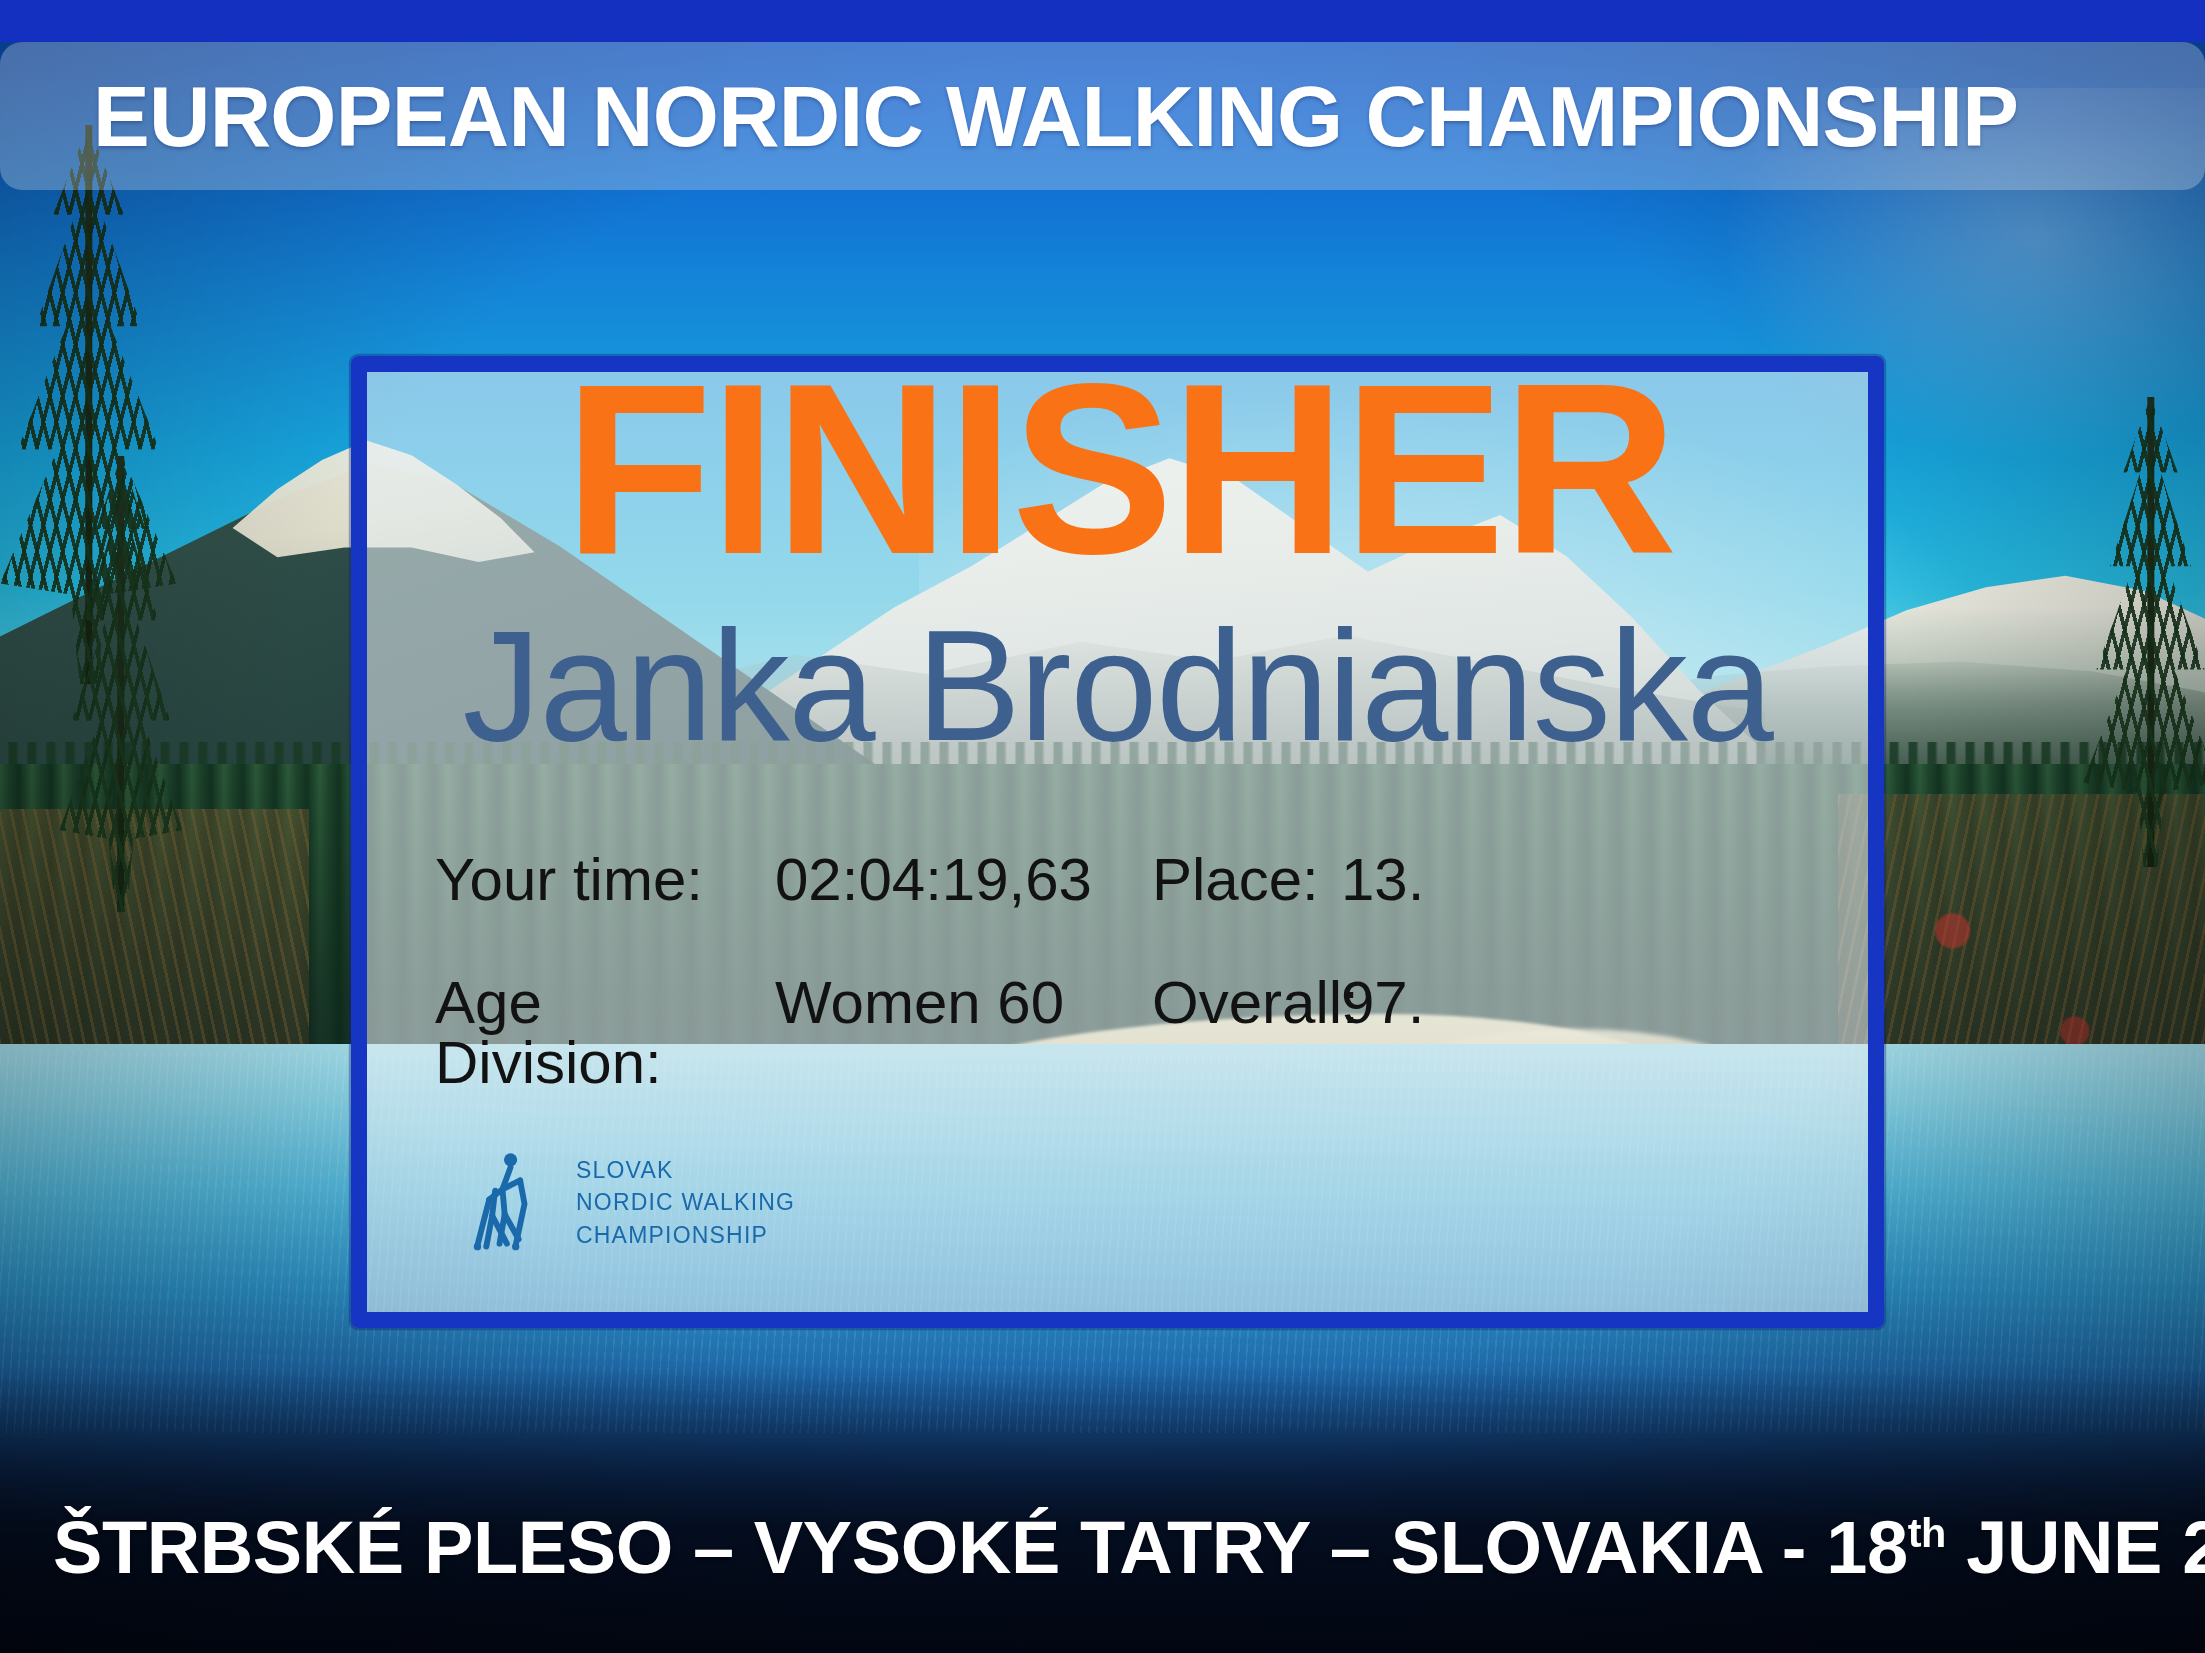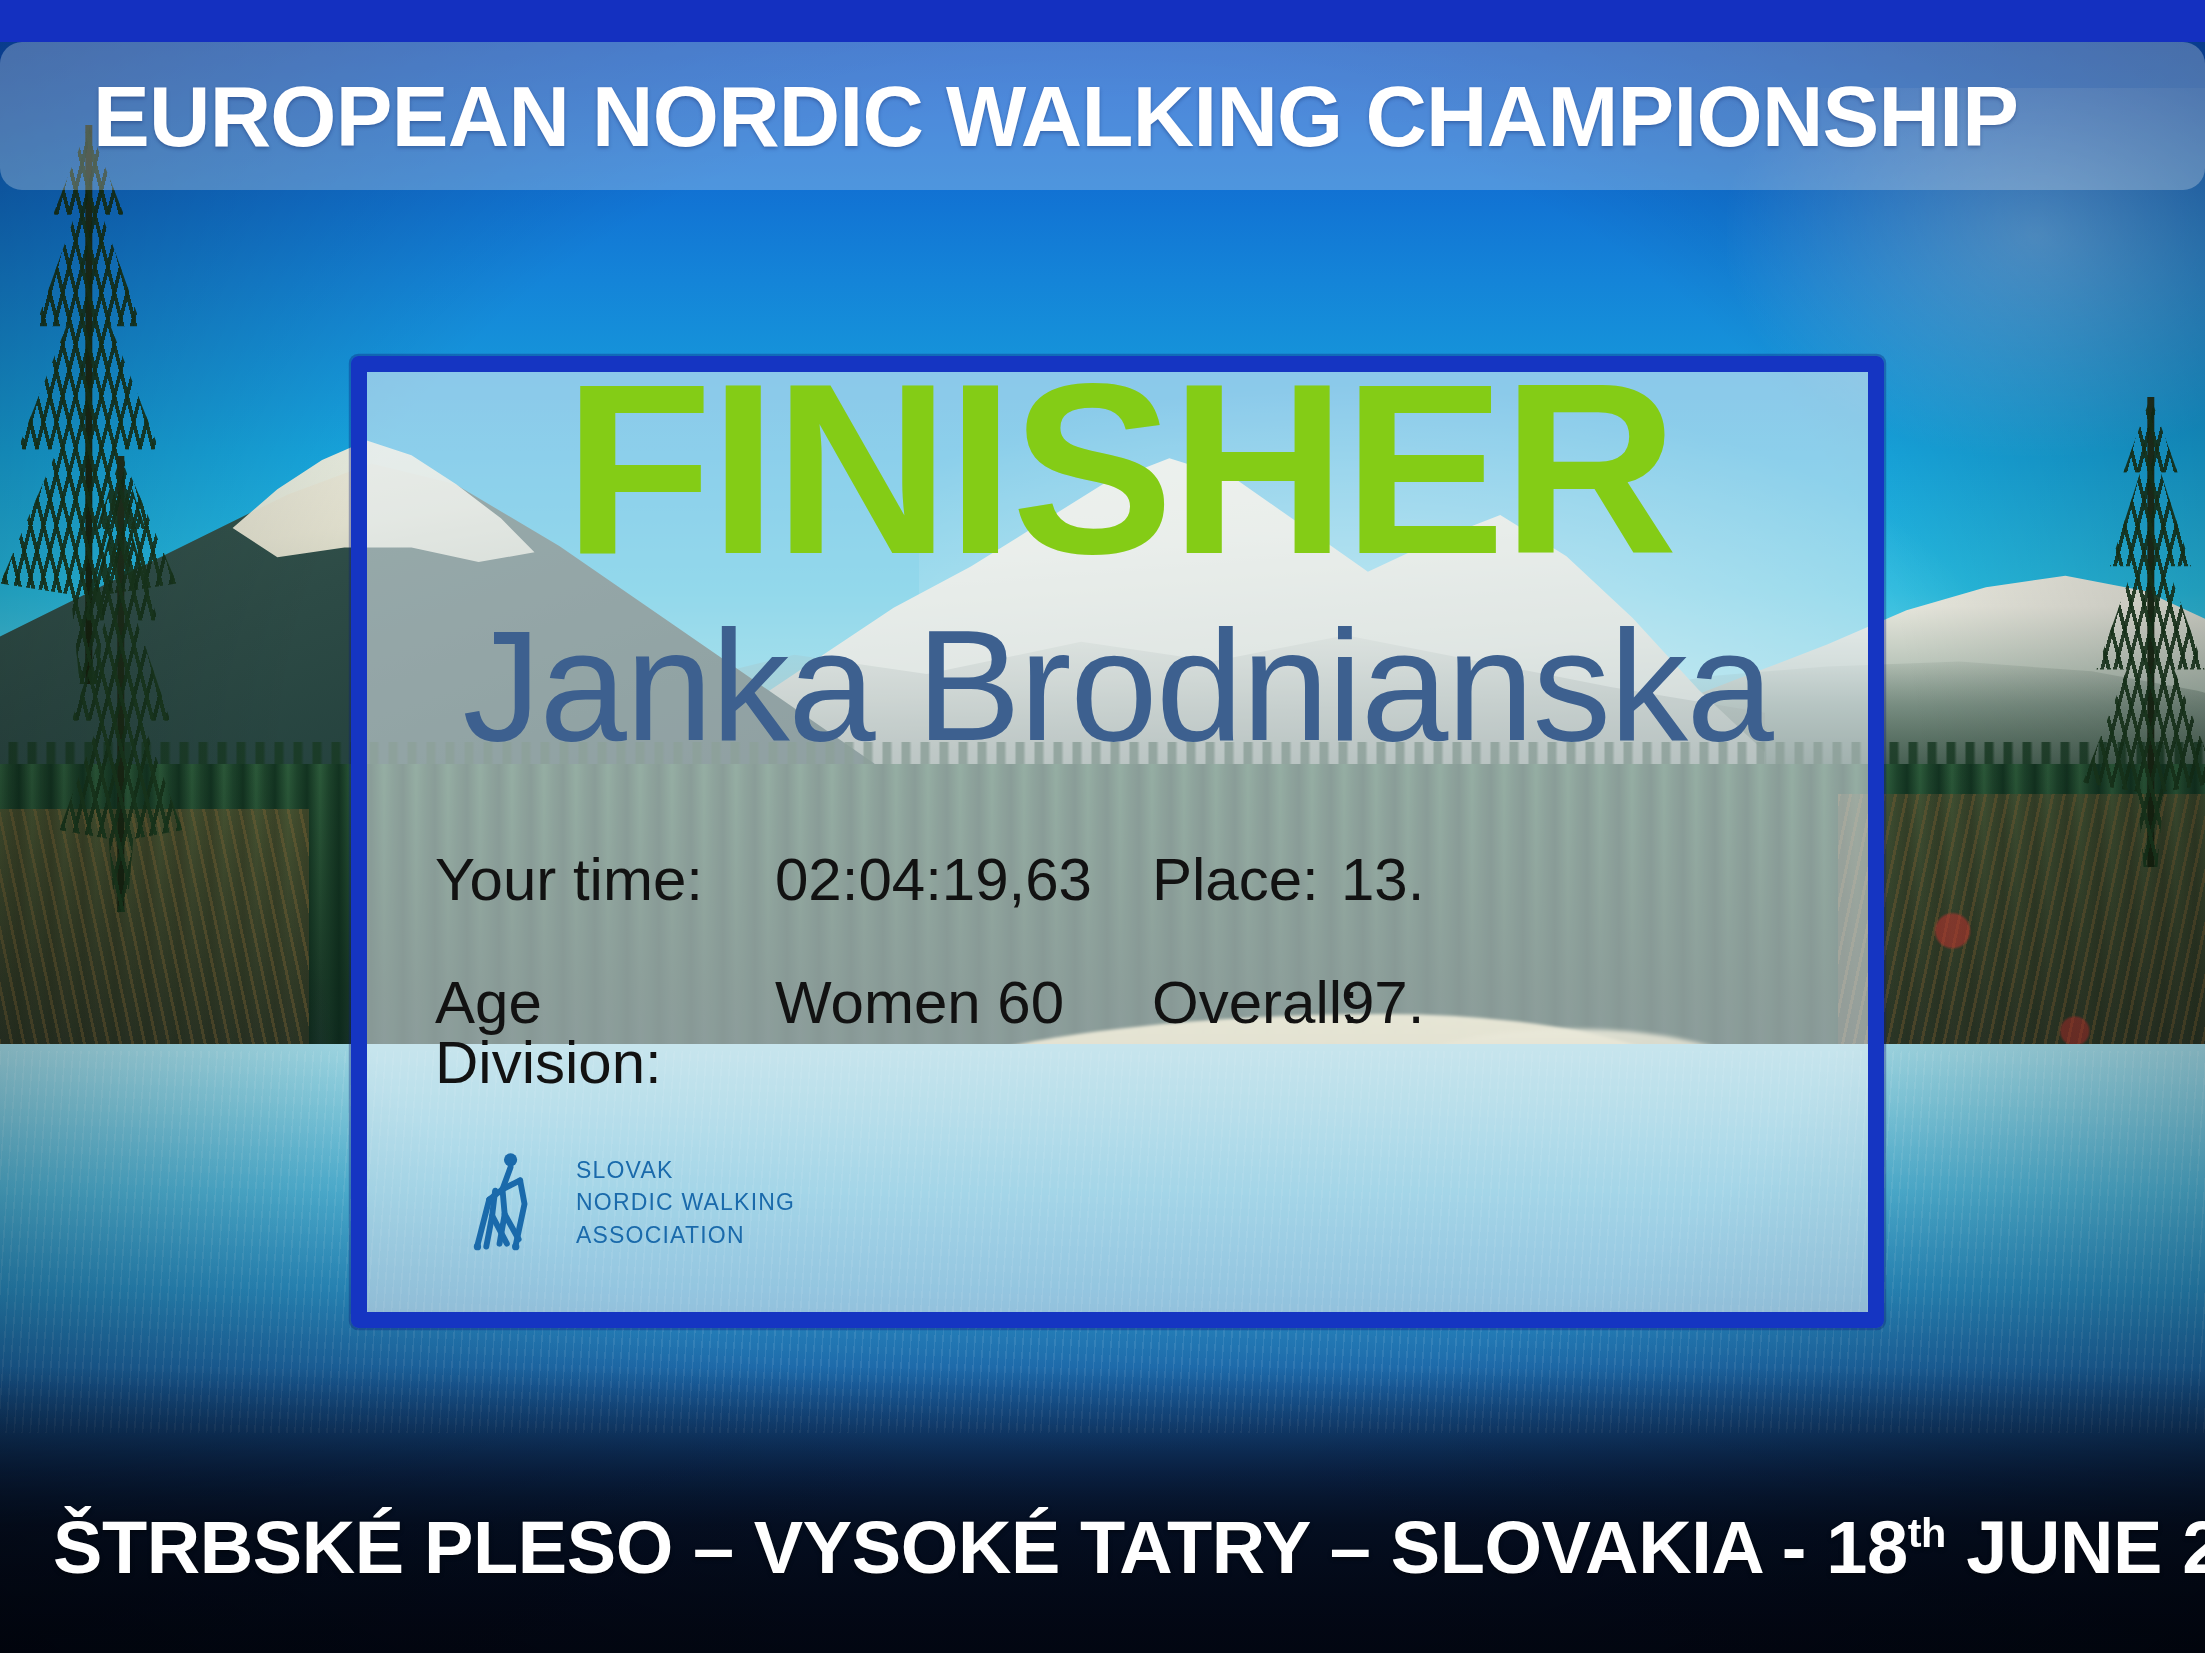--- a/index.html
+++ b/index.html
@@ -196,21 +196,21 @@
     backdrop-filter:blur(0.7px);
     box-shadow:0 0 0 2.2px rgba(12,30,120,.35);
     overflow:hidden;
   }
   .card-inner{
     position:relative;width:100%;height:100%;
   }
   .finisher{
     position:absolute;left:4px;right:0;top:-25px;
     text-align:center;
-    color:#84cc16;
+    color:#f97316;
     font-weight:bold;
     font-size:243px;
     line-height:1;
     letter-spacing:-2.9px;
     font-family:"Liberation Sans",sans-serif;
   }
   .athlete{
     position:absolute;left:0;right:0;top:235px;
     text-align:center;
     color:#3d608f;
@@ -361,21 +361,21 @@
 
             <path d="M34 54 L30 88 L22 130"></path>
             <path d="M30 88 L50 126"></path>
           </g>
           <circle cx="10" cy="130" r="5" fill="#1A6AAB"></circle>
           <circle cx="62" cy="130" r="5" fill="#1A6AAB"></circle>
         </svg>
         <div class="logo-text">
           <div>SLOVAK</div>
           <div>NORDIC WALKING</div>
-          <div>ASSOCIATION</div>
+          <div>CHAMPIONSHIP</div>
         </div>
       </div>
 
     </div>
   </div>
 
   <div class="footer">
     <div class="footer-text"><span>ŠTRBSKÉ PLESO – VYSOKÉ TATRY – SLOVAKIA - </span><span>18</span><sup>th</sup><span> JUNE 2016</span></div>
   </div>
 

